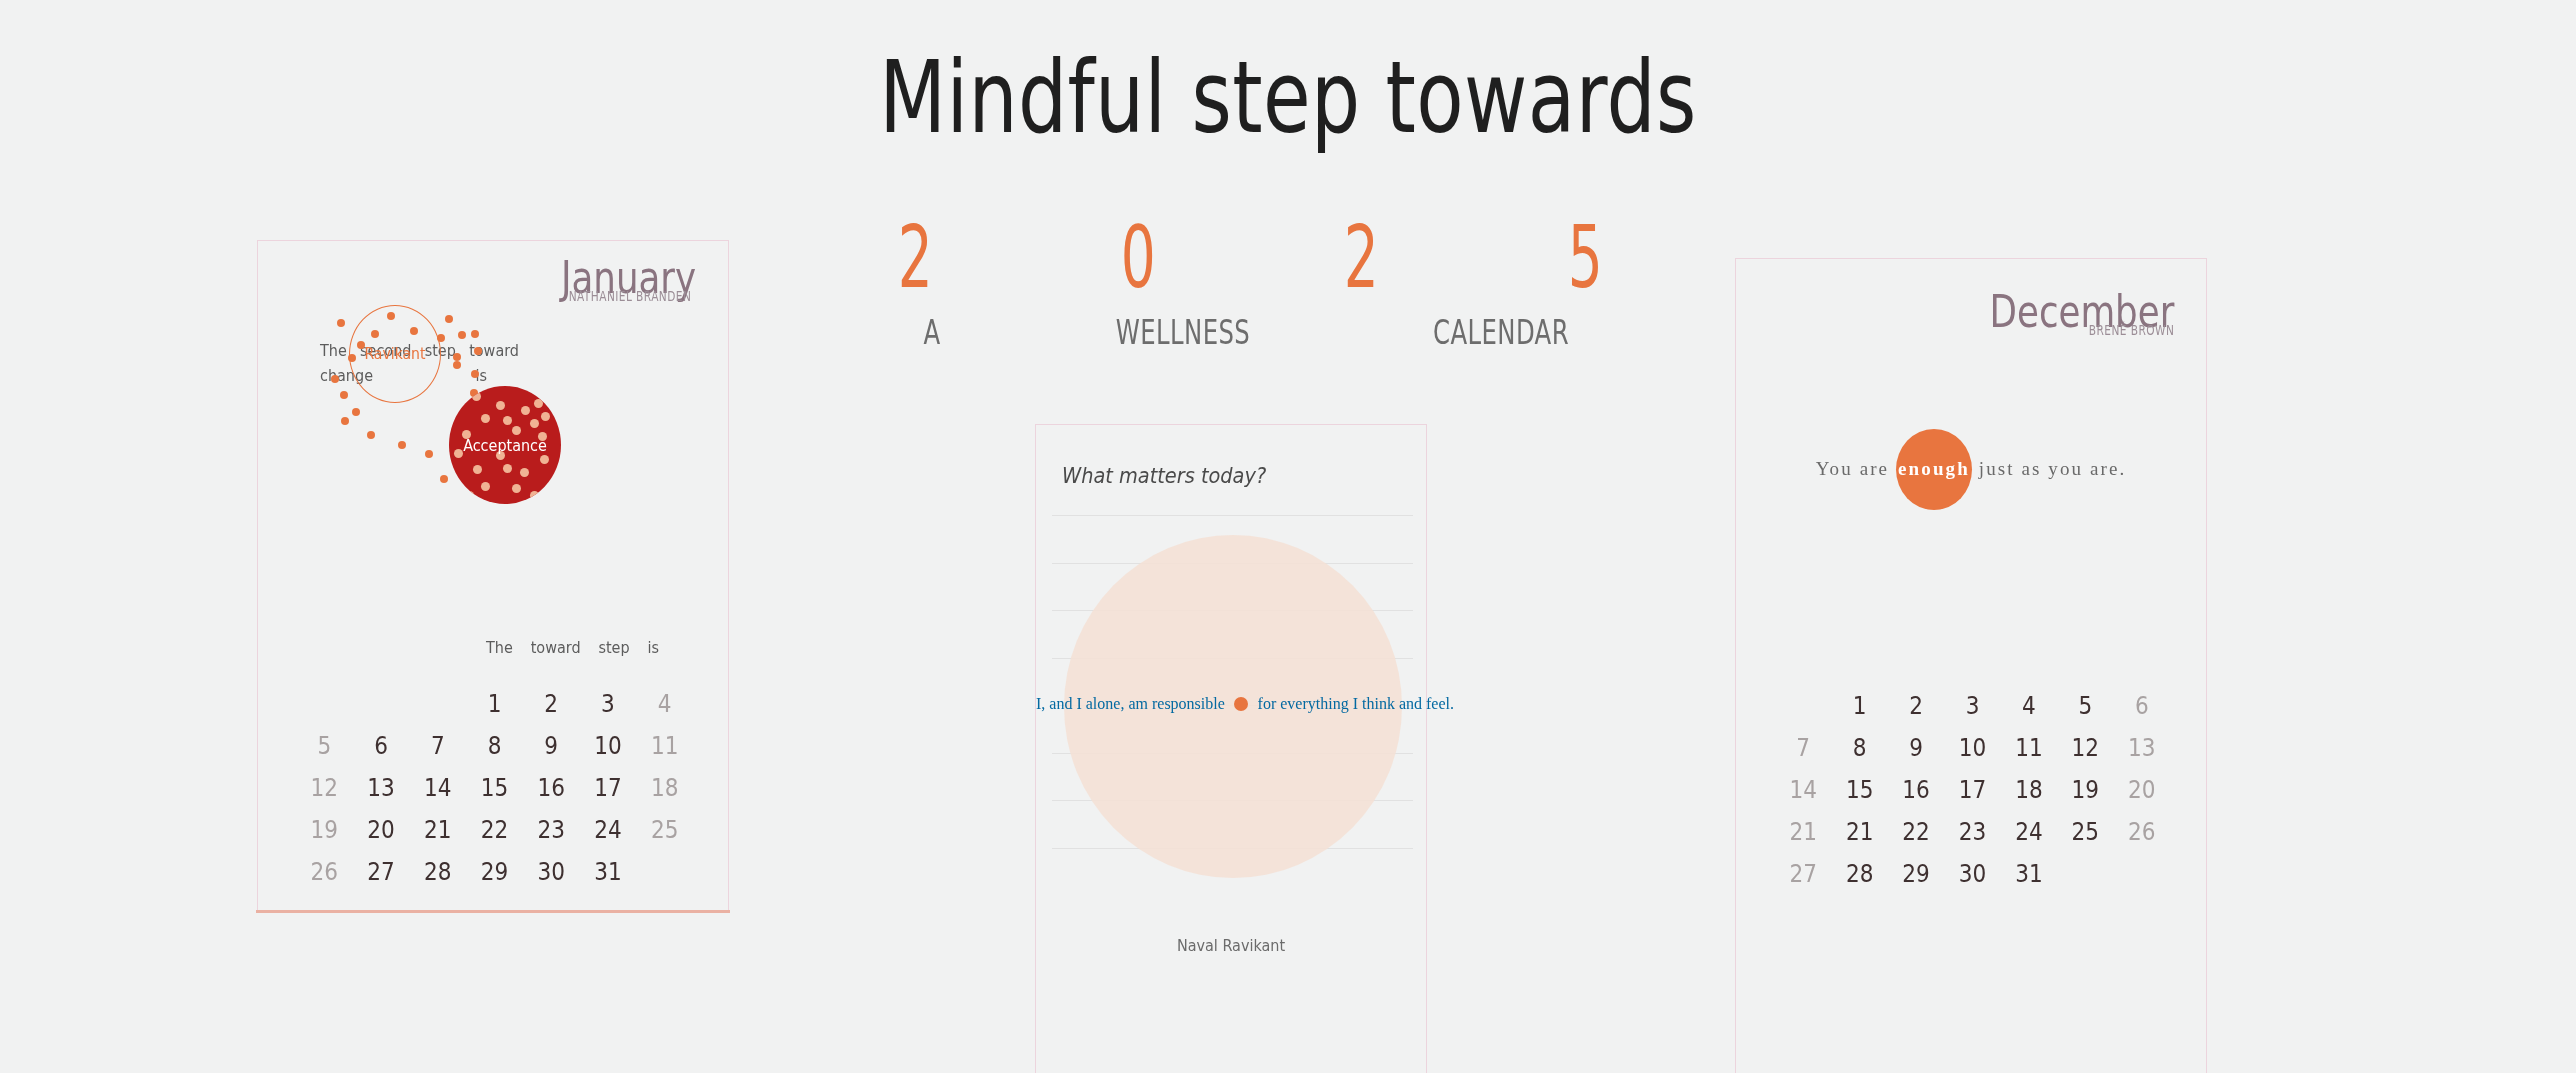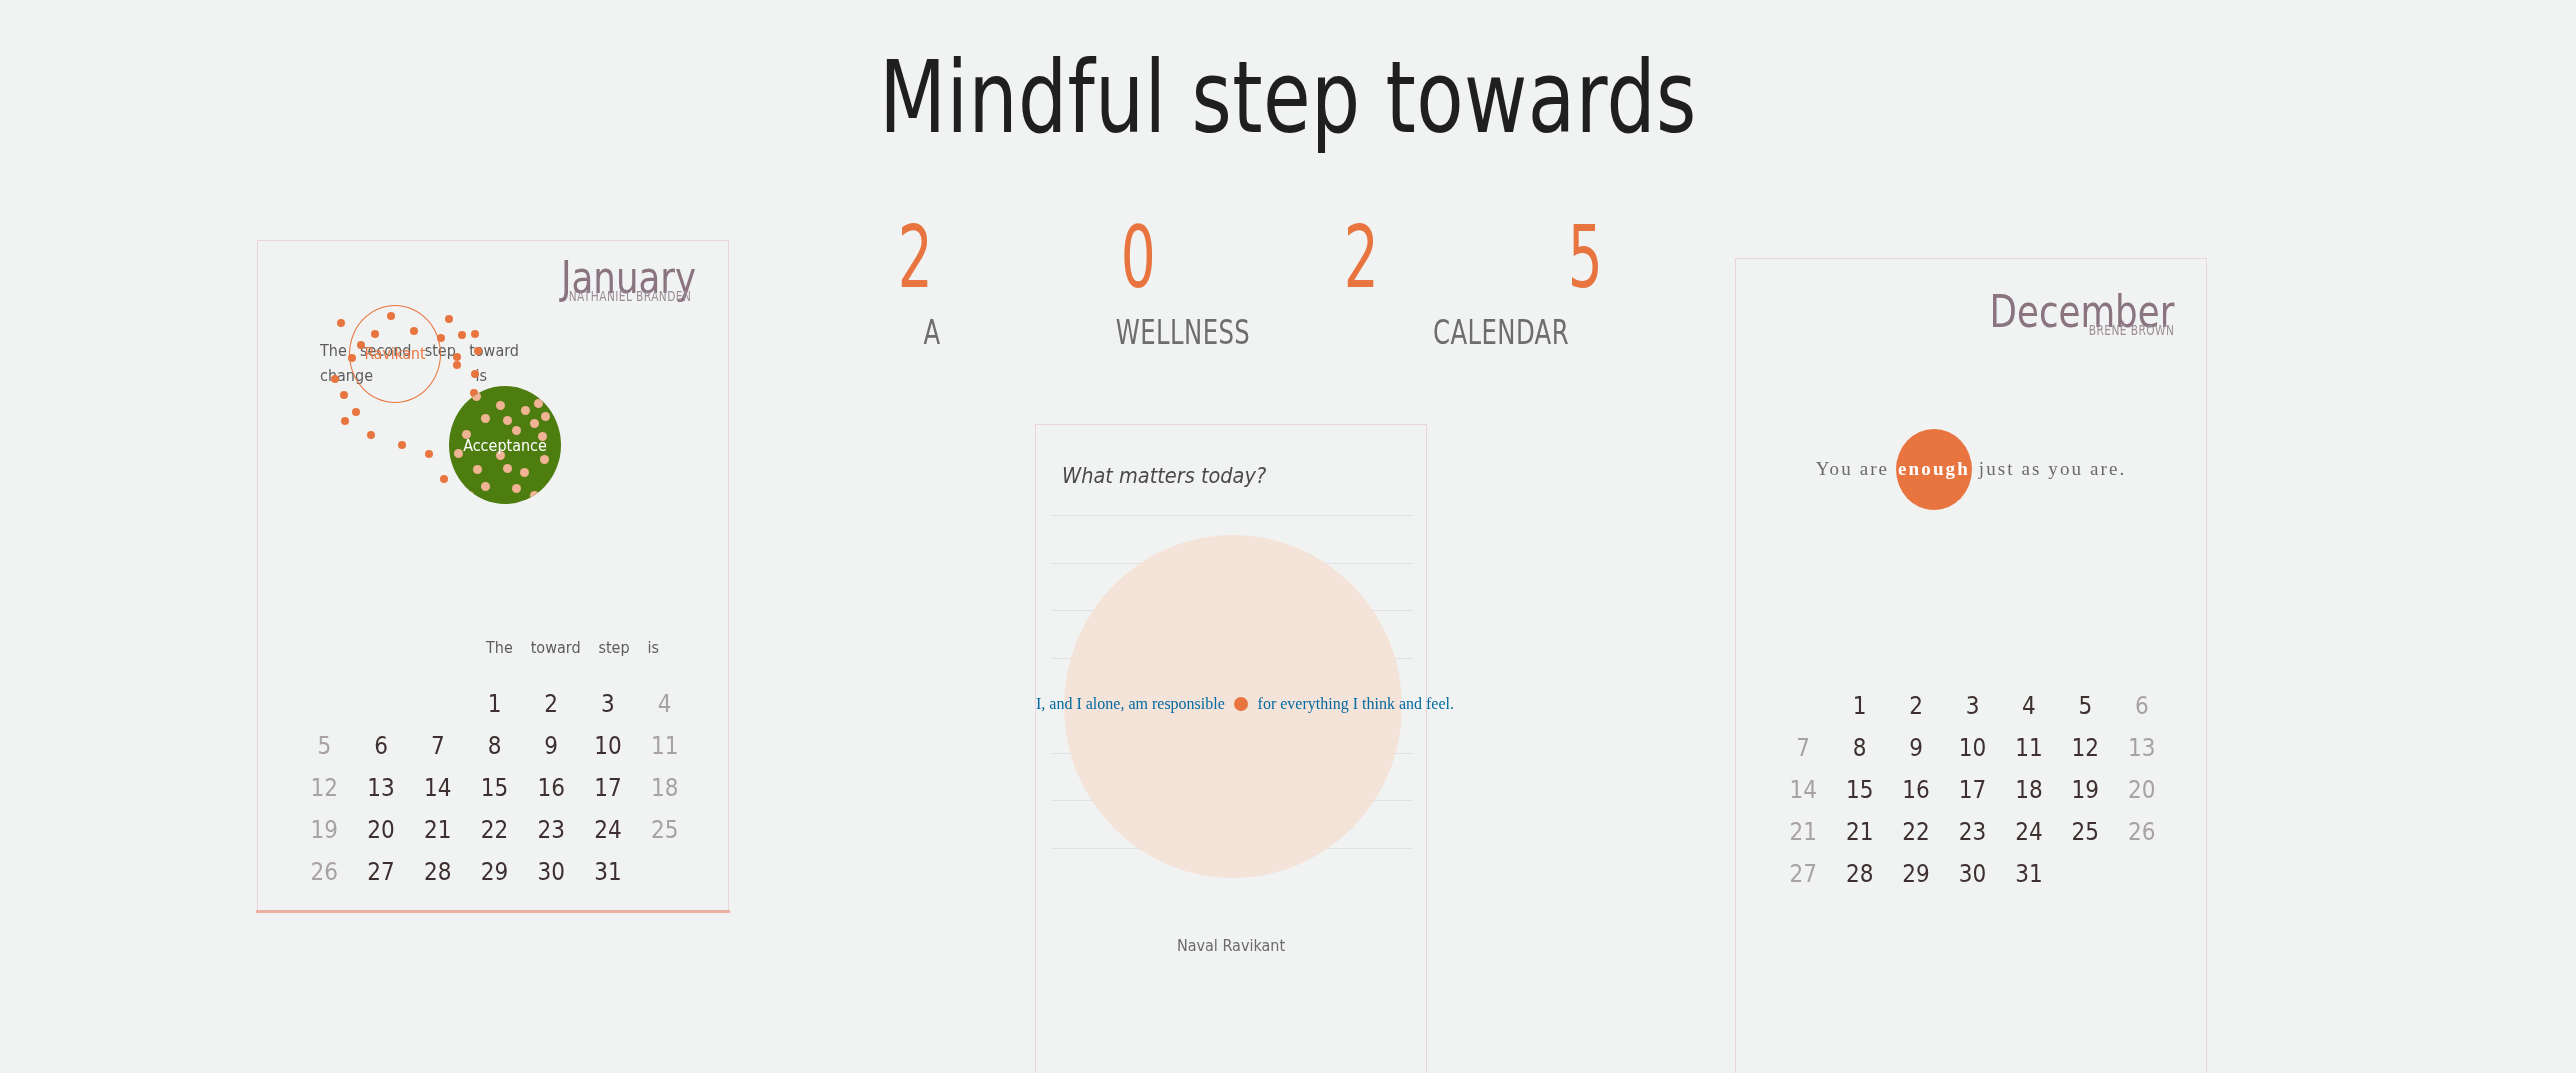--- a/index.html
+++ b/index.html
@@ -159,21 +159,21 @@
     font-size: 15.6px;
     color: #e8753f;
     white-space: nowrap;
   }
   #acceptance-circle {
     position: absolute;
     left: 191px;
     top: 145px;
     width: 112px;
     height: 118px;
-    background: #4d7c0f;
+    background: #b91c1c;
     border-radius: 50%;
     display: flex;
     align-items: center;
     justify-content: center;
     overflow: hidden;
   }
   #acceptance-label {
     font-family: "DejaVu Sans Condensed", "Liberation Sans Narrow", "Liberation Sans", sans-serif;
     font-size: 16px;
     color: #ffffff;

